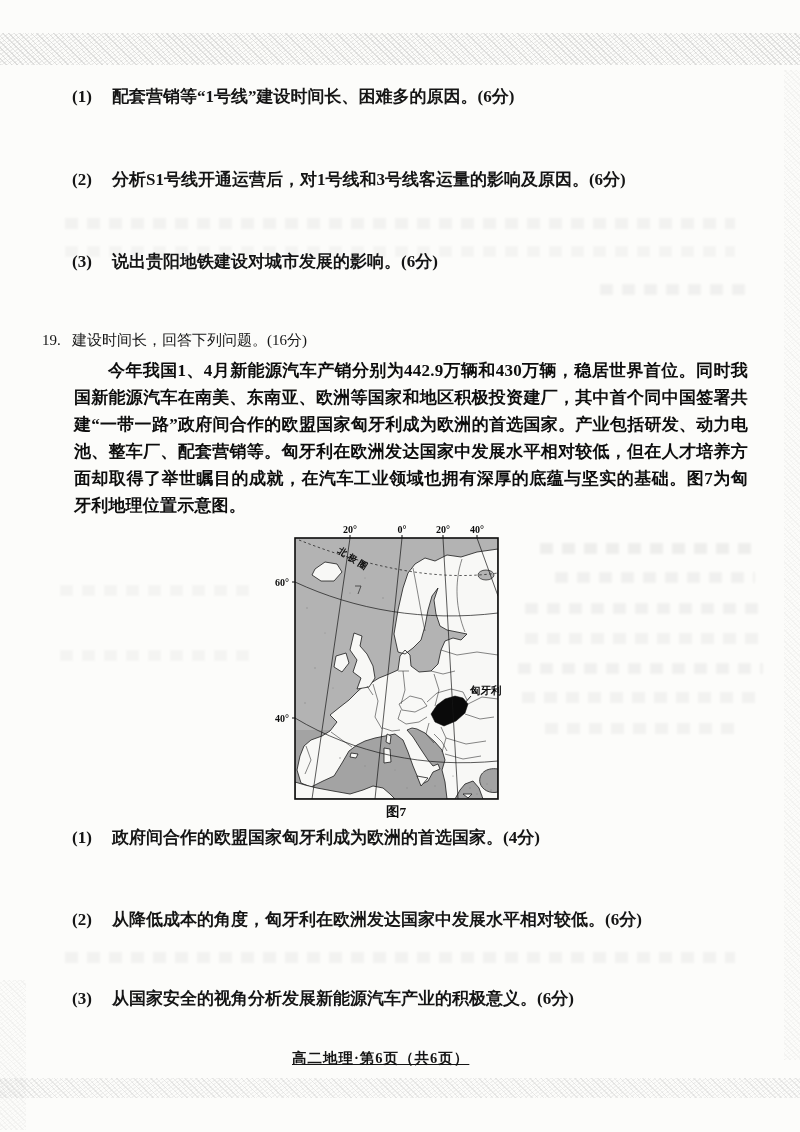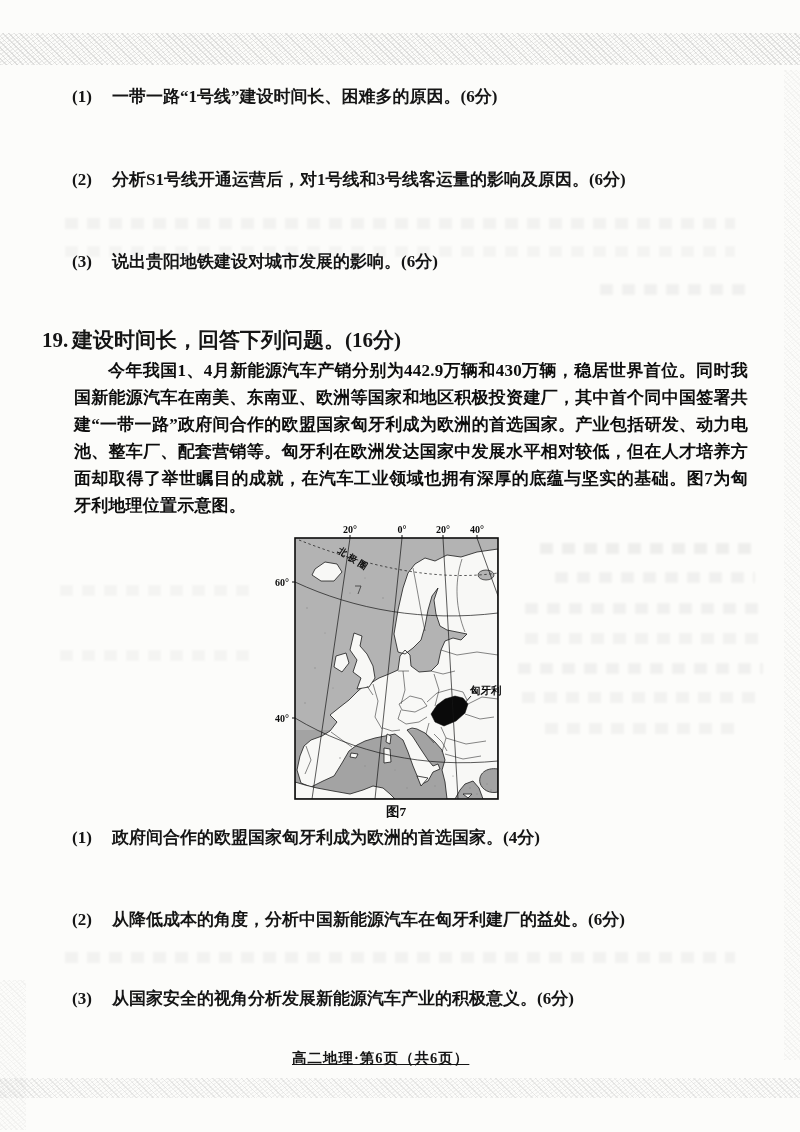--- a/index.html
+++ b/index.html
@@ -21,21 +21,21 @@
   .noise-right{right:0;top:70px;width:16px;height:990px;opacity:.12;}
   .noise-left{left:0;top:980px;width:26px;height:150px;opacity:.14;}
   
   .ghost{
     position:absolute;height:11px;pointer-events:none;filter:blur(.9px);
     background:repeating-linear-gradient(90deg,#4a4a4a 0 13px,transparent 13px 22px);
   }
   .content{position:relative;z-index:2;}
   .qpart{position:absolute;display:flex;font-size:17px;font-weight:700;line-height:20px;white-space:nowrap;}
   .qpart .num{width:40px;flex:none;}
-  .q19-head{position:absolute;left:42px;top:330px;display:flex;font-size:21px;font-weight:700;line-height:20px;white-space:nowrap;}
+  .q19-head{position:absolute;left:42px;top:330px;display:flex;font-size:15px;font-weight:400;line-height:20px;white-space:nowrap;}
   .q19-head .num{width:30px;flex:none;}
   .passage{
     position:absolute;left:74px;top:357px;width:674px;
     font-size:17px;line-height:27px;text-align:justify;text-indent:2em;
     font-weight:700;color:#0d0d0d;letter-spacing:.2px;
   }
   .footer{position:absolute;left:292px;top:1049px;font-size:14.5px;font-weight:700;letter-spacing:1px;white-space:nowrap;text-decoration:underline;}
   .mapsvg{position:absolute;left:270px;top:522px;}
   .mapsvg text{font-family:"Liberation Serif","DejaVu Serif",serif;fill:#0c0c0c;}
 </style>
@@ -59,21 +59,21 @@
   <div class="ghost" style="left:522px;top:692px;width:235px;opacity:.05"></div>
   <div class="ghost" style="left:545px;top:723px;width:190px;opacity:.05"></div>
   <div class="ghost" style="left:60px;top:585px;width:190px;opacity:.04"></div>
   <div class="ghost" style="left:60px;top:650px;width:190px;opacity:.04"></div>
   <div class="ghost" style="left:65px;top:952px;width:670px;opacity:.05"></div>
 
   <div class="content">
 
     <div class="qpart" style="left:72px;top:87px">
       <span class="num">(1)</span>
-      <span class="txt">一带一路“1号线”建设时间长、困难多的原因。(6分)</span>
+      <span class="txt">配套营销等“1号线”建设时间长、困难多的原因。(6分)</span>
     </div>
     <div class="qpart" style="left:72px;top:170px">
       <span class="num">(2)</span>
       <span class="txt">分析S1号线开通运营后，对1号线和3号线客运量的影响及原因。(6分)</span>
     </div>
     <div class="qpart" style="left:72px;top:252px">
       <span class="num">(3)</span>
       <span class="txt">说出贵阳地铁建设对城市发展的影响。(6分)</span>
     </div>
 
@@ -212,21 +212,21 @@
       <path d="M176,158 L169,166" stroke="#0c0c0c" stroke-width="0.9" fill="none"></path>
       <text x="101" y="278" text-anchor="middle" font-size="13.5" font-weight="bold">图7</text>
     </svg>
 
     <div class="qpart" style="left:72px;top:828px">
       <span class="num">(1)</span>
       <span class="txt">政府间合作的欧盟国家匈牙利成为欧洲的首选国家。(4分)</span>
     </div>
     <div class="qpart" style="left:72px;top:910px">
       <span class="num">(2)</span>
-      <span class="txt">从降低成本的角度，分析中国新能源汽车在匈牙利建厂的益处。(6分)</span>
+      <span class="txt">从降低成本的角度，匈牙利在欧洲发达国家中发展水平相对较低。(6分)</span>
     </div>
     <div class="qpart" style="left:72px;top:989px">
       <span class="num">(3)</span>
       <span class="txt">从国家安全的视角分析发展新能源汽车产业的积极意义。(6分)</span>
     </div>
 
     <div class="footer">高二地理·第6页（共6页）</div>
   </div>
 </div>
 

